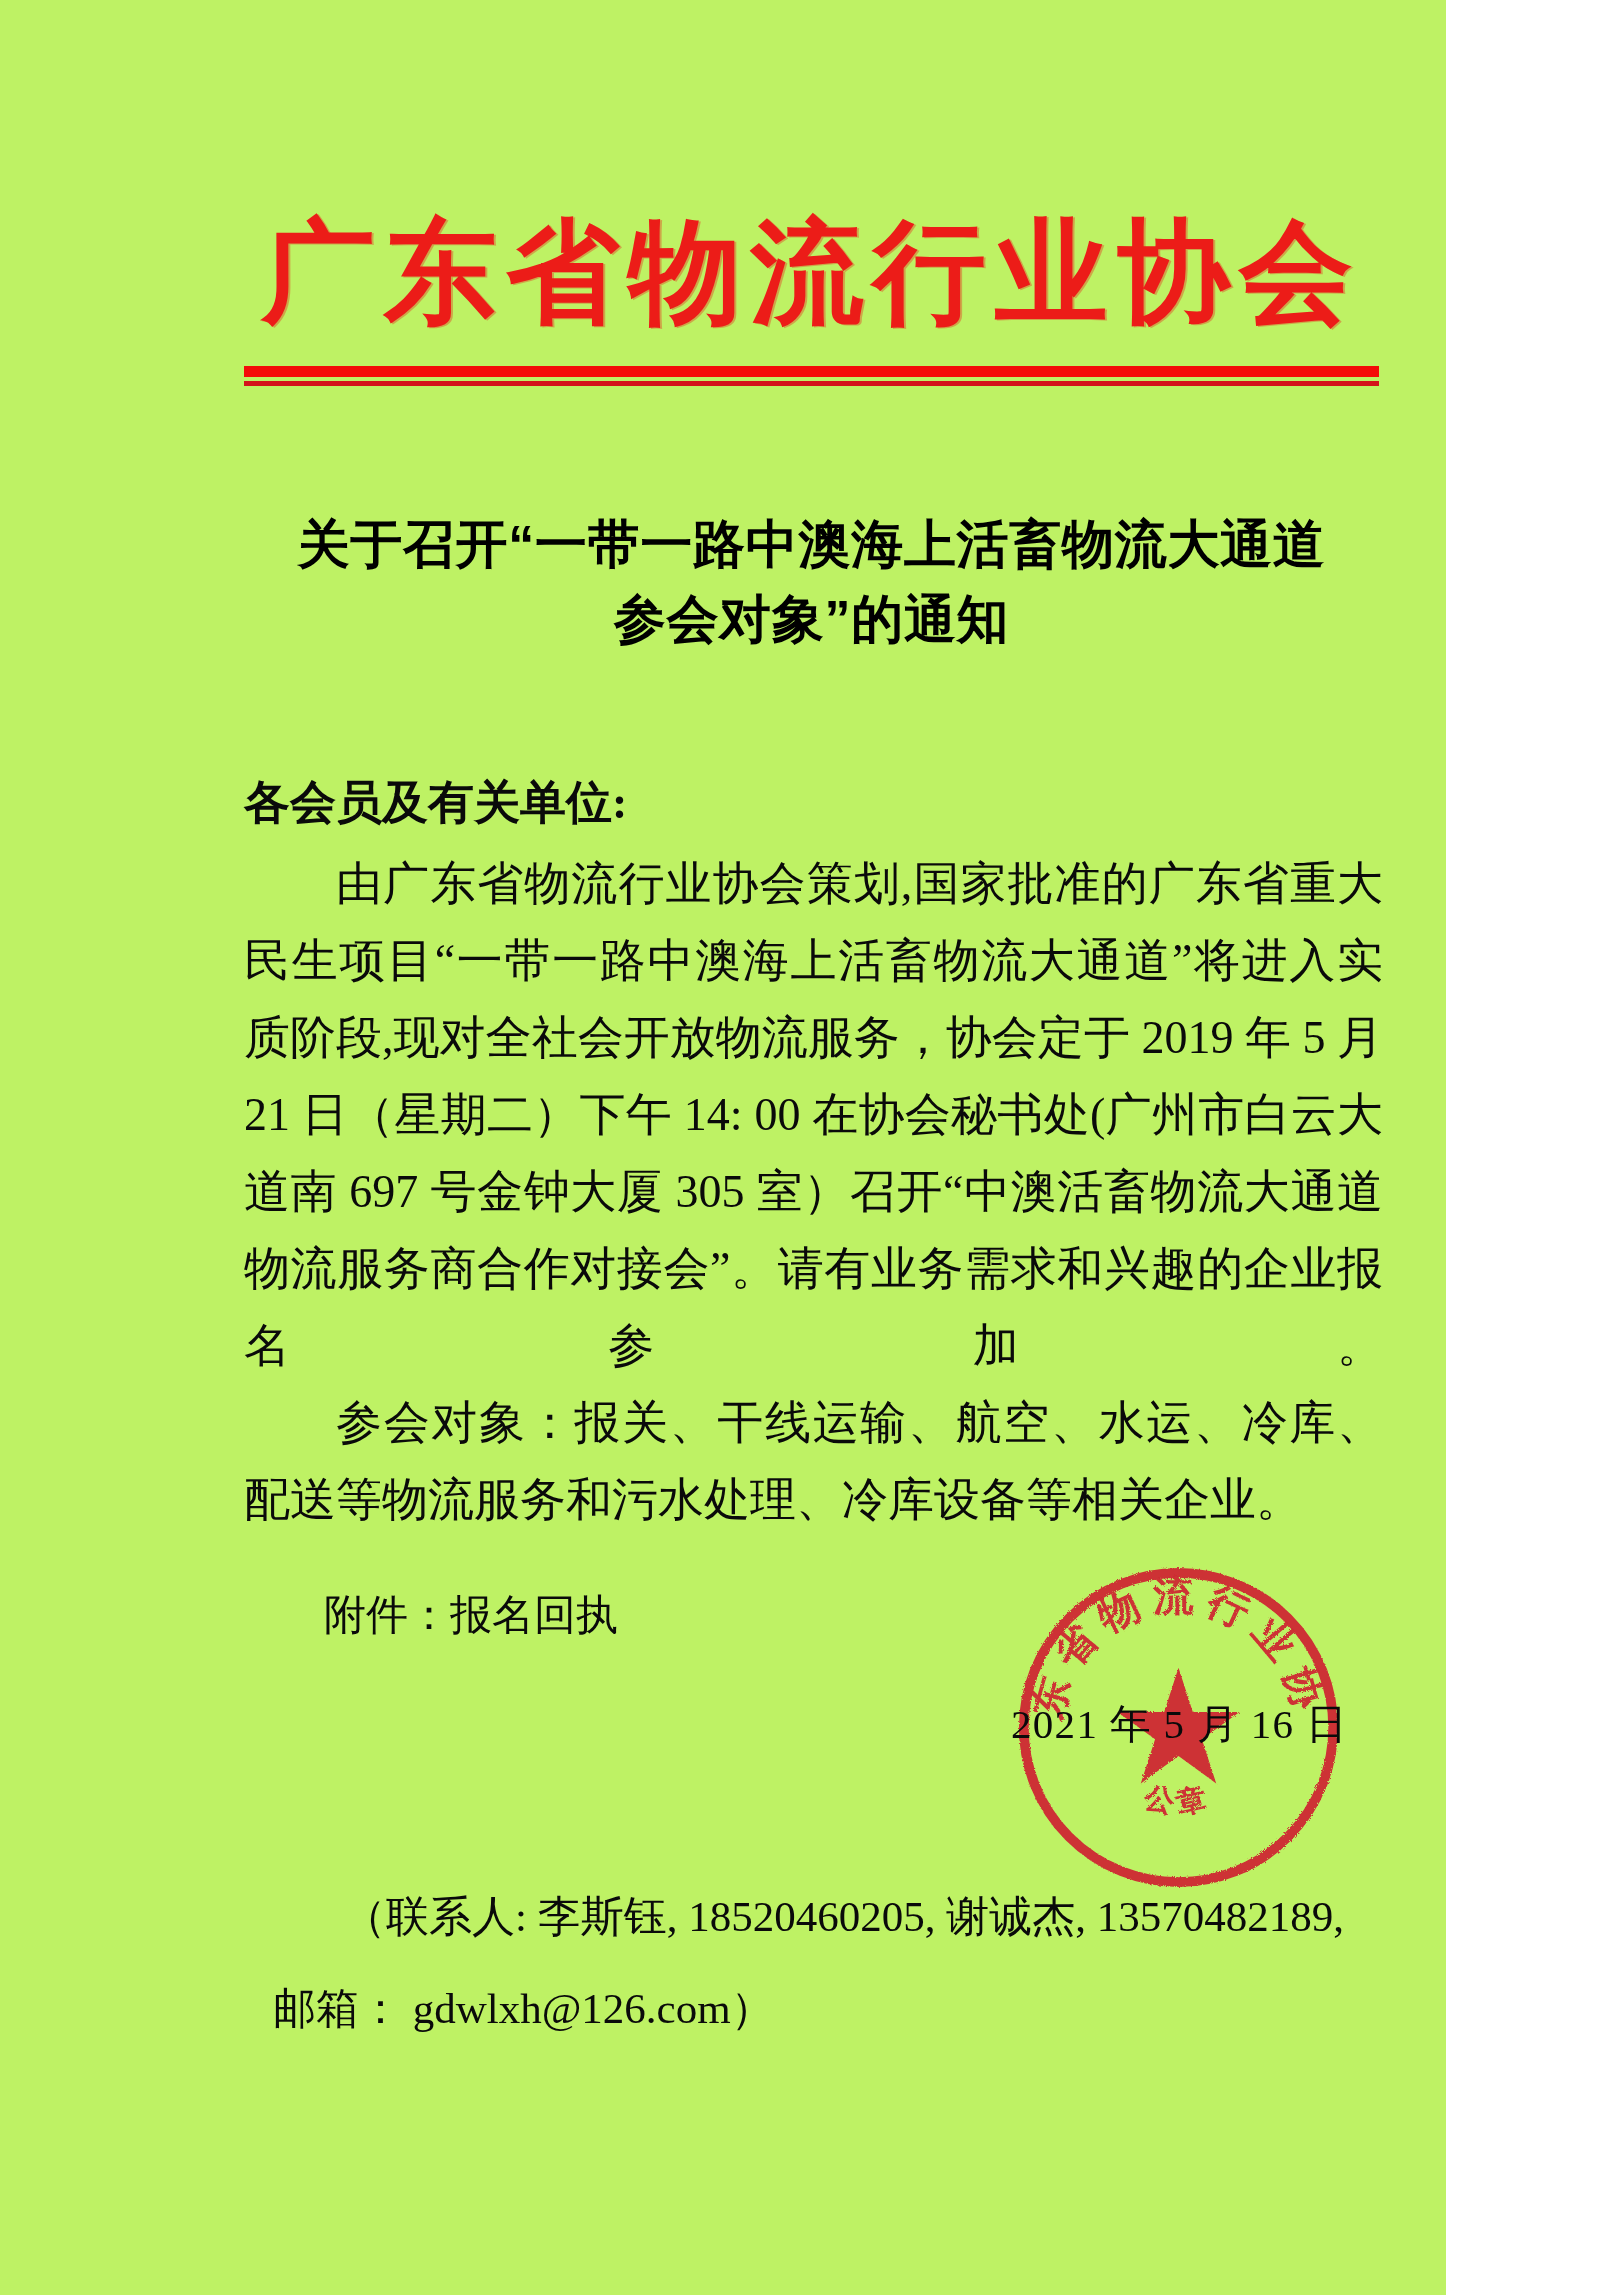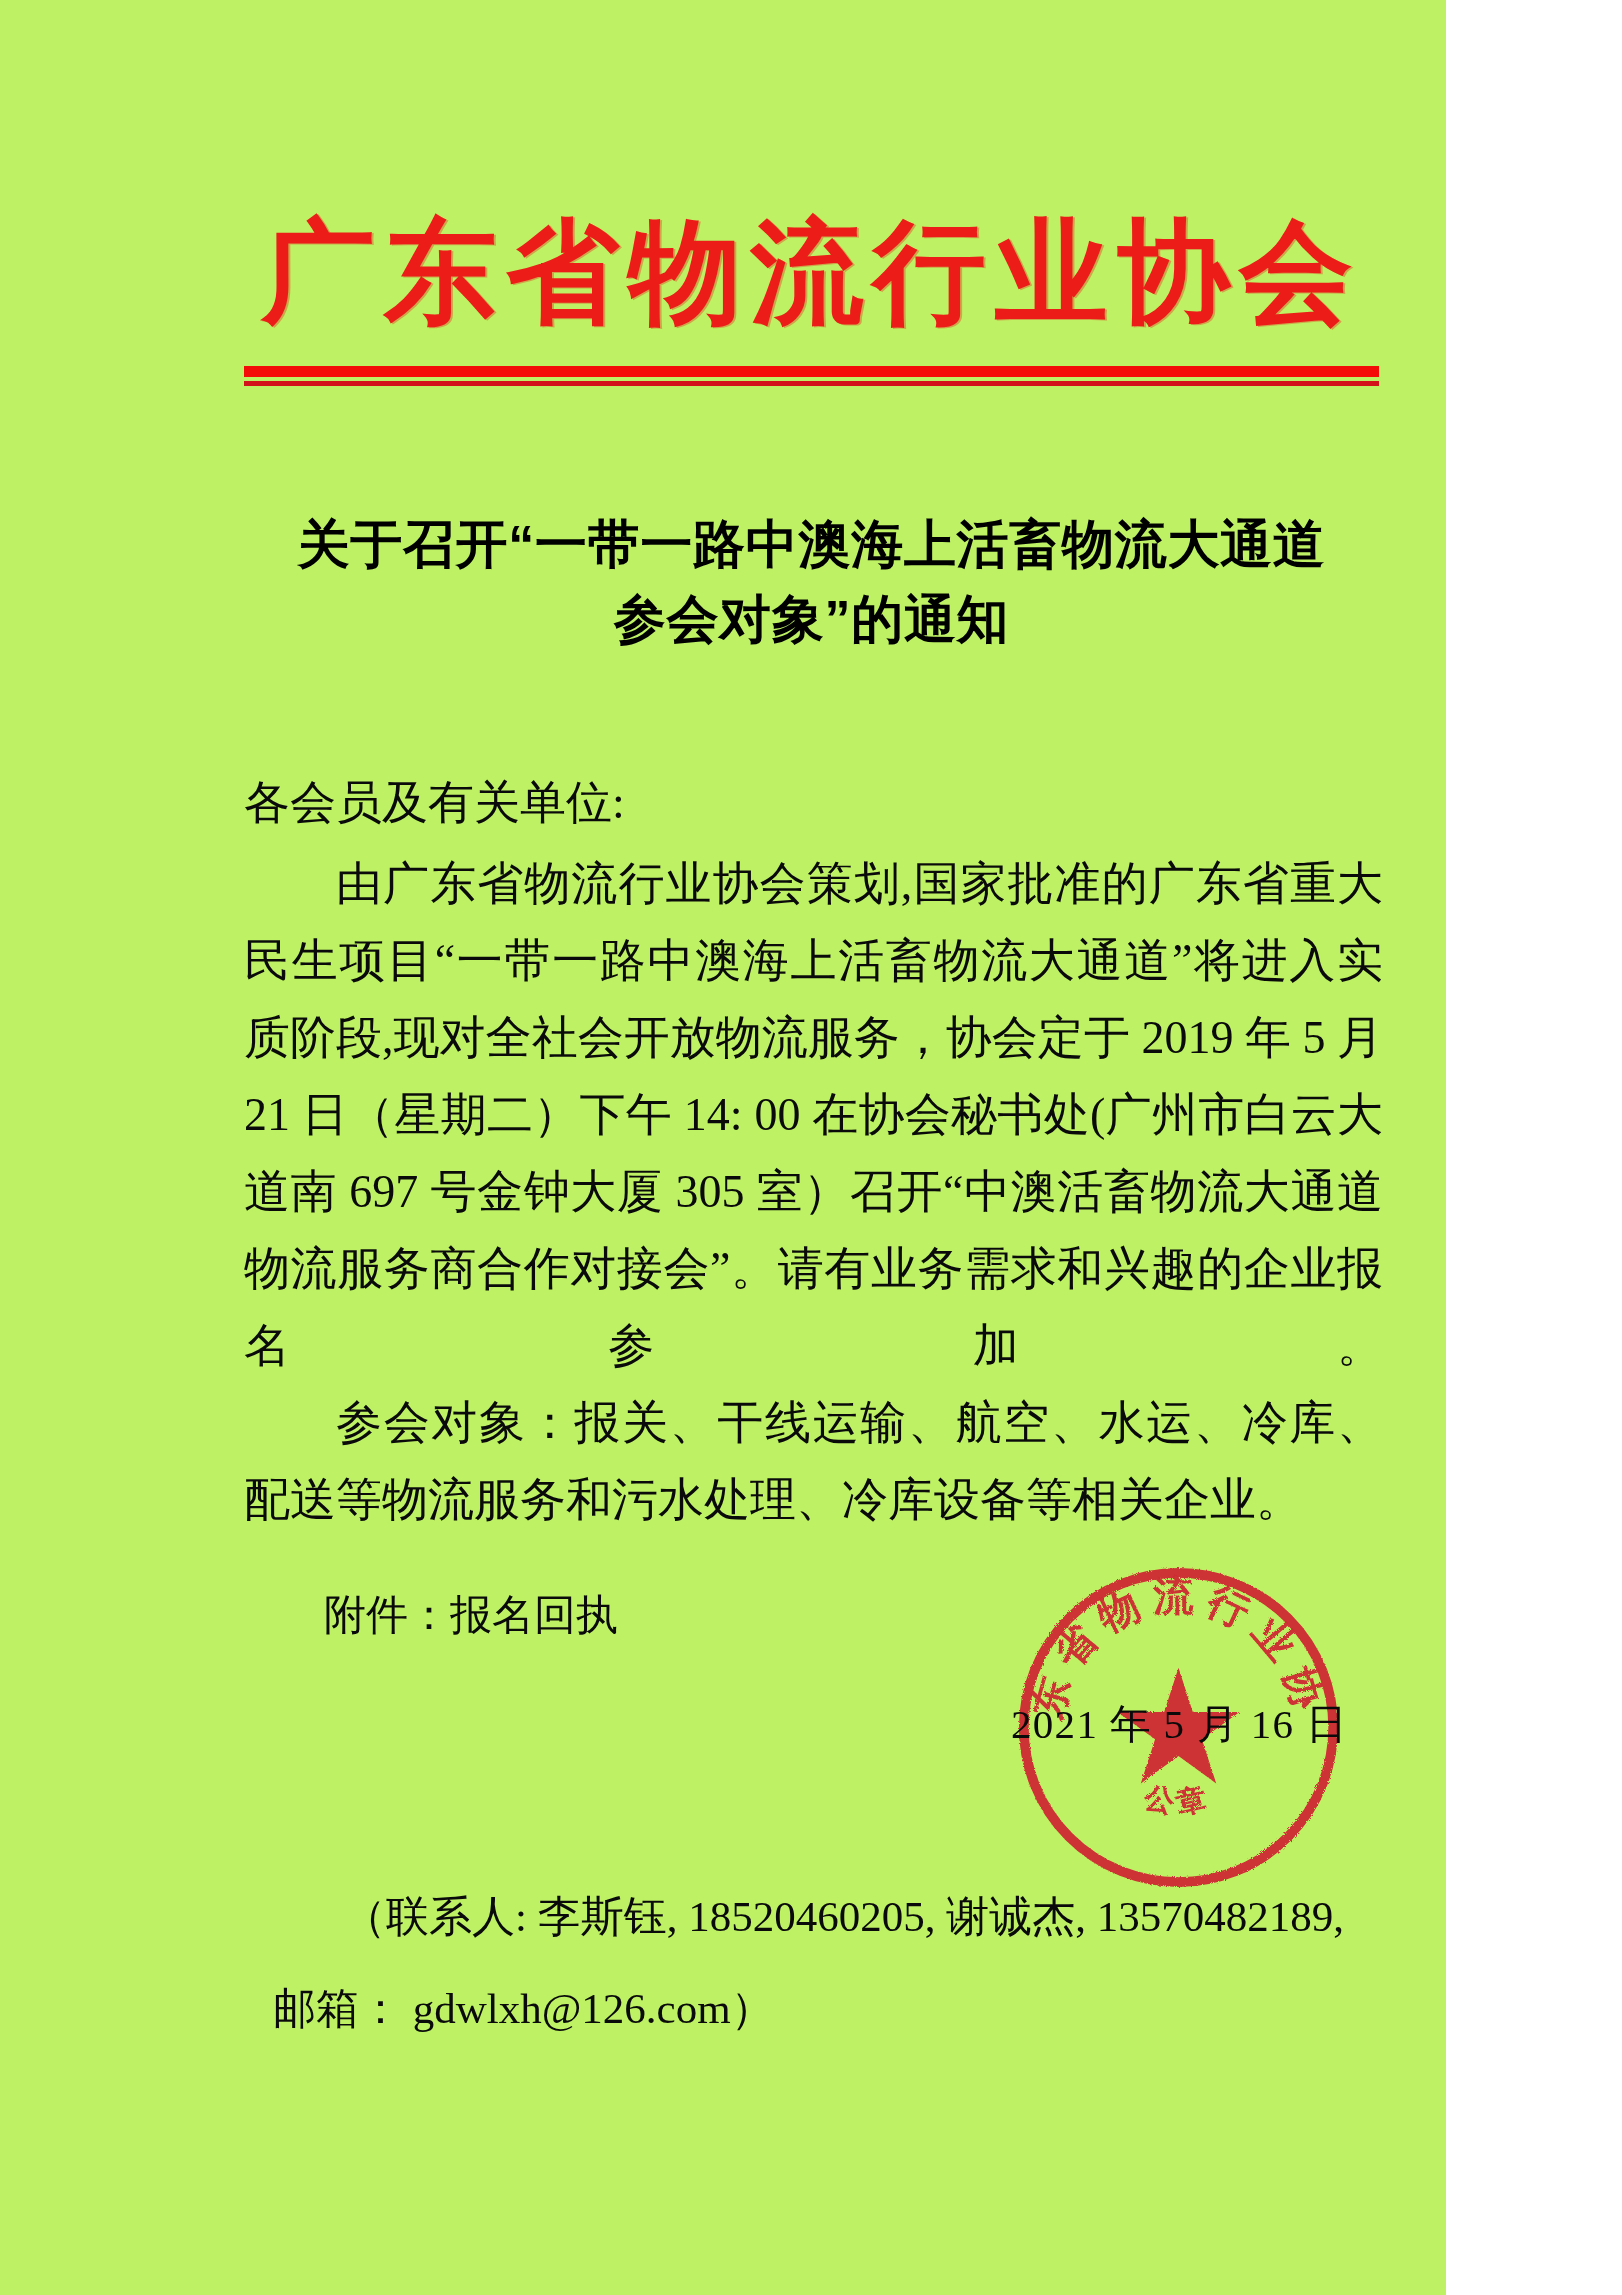--- a/index.html
+++ b/index.html
@@ -79,20 +79,21 @@
     top: 764px;
     width: 1139px;
     color: #0a0a0a;
     font-size: 46px;
     line-height: 77px;
     letter-spacing: 0px;
   }
   .salutation {
     margin: 0 0 3.9px 0;
     white-space: nowrap;
+    font-weight: bold;
   }
   .para {
     margin: 0;
     text-align: justify;
     text-align-last: left;
     text-indent: 92px;
   }
   .para + .para {
     margin-top: 0;
   }

